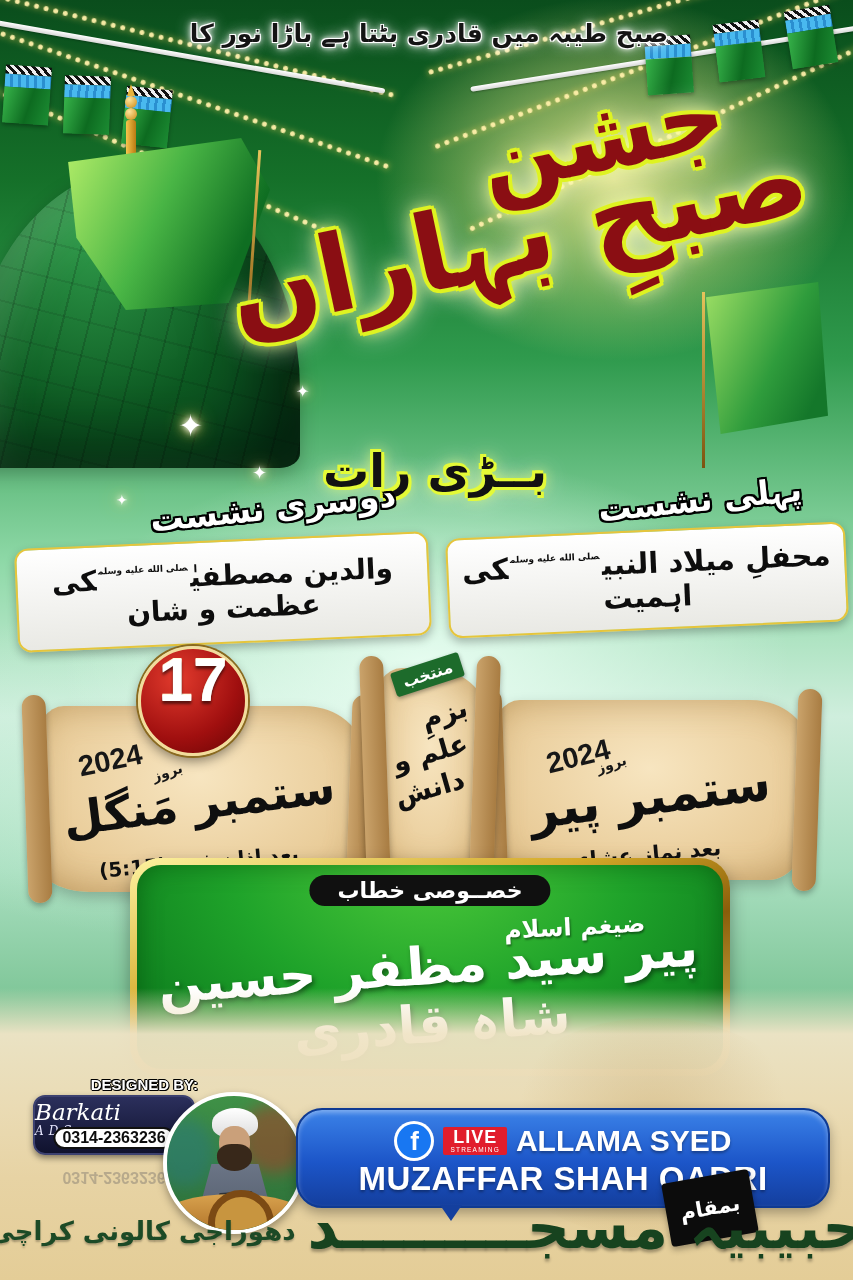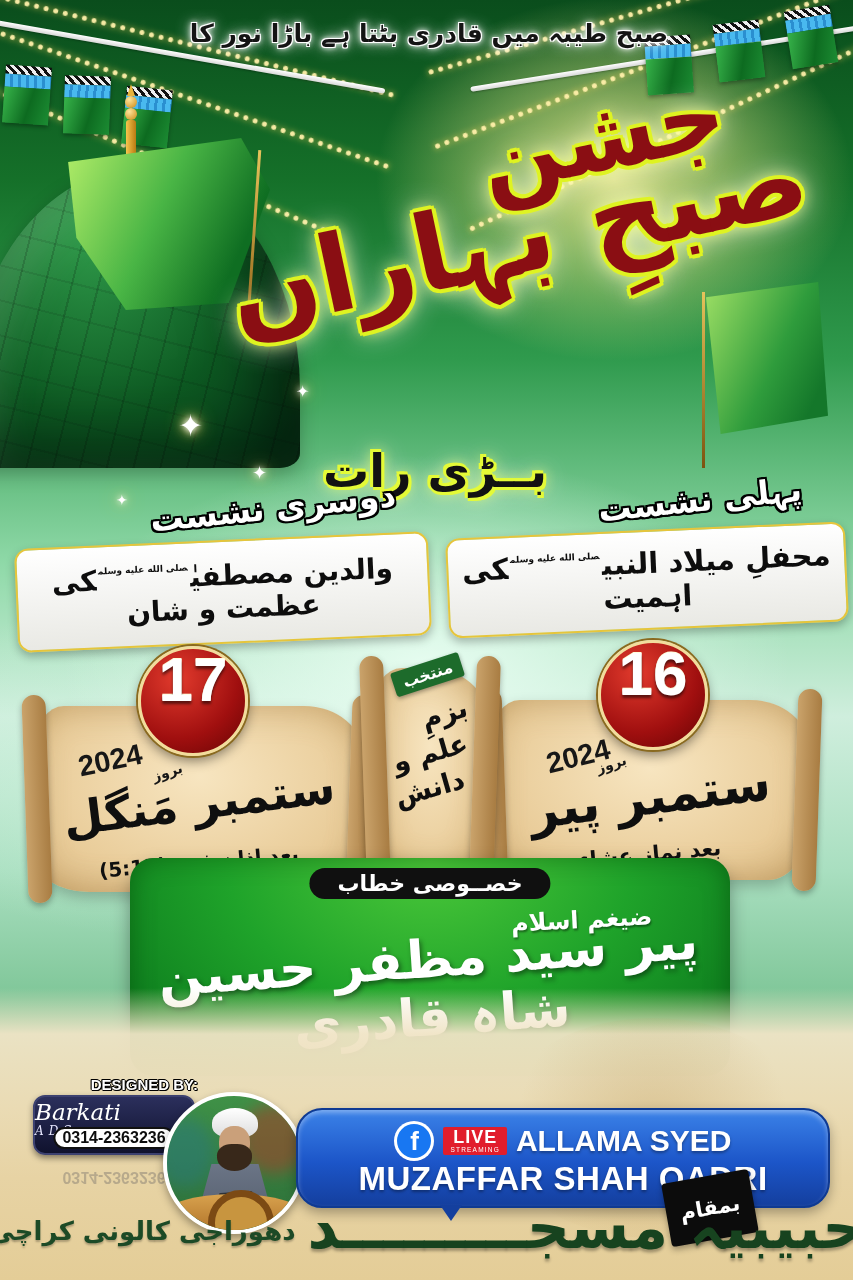--- a/index.html
+++ b/index.html
@@ -85,21 +85,21 @@
   .scroll-year{font-family:"Liberation Sans",sans-serif;font-weight:bold;font-size:29px;color:#171717;}
   .scroll-baroz{font-size:14px;font-weight:bold;color:#171717;}
   .scroll-month{width:100%;text-align:center;font-size:50px;font-weight:bold;color:#0f0f0f;line-height:1;}
   .scroll-time{width:100%;text-align:center;font-size:21px;font-weight:bold;color:#101010;}
 
   .cbadge{background:#1d6b2b;color:#fff;font-size:16px;font-weight:bold;padding:3px 10px;border-radius:3px;
     box-shadow:0 2px 4px rgba(0,0,0,.35);}
   .cline{font-size:27px;font-weight:bold;color:#0f0f0f;line-height:1.25;}
 
   
-  .gold-frame{left:130px;top:858px;width:600px;height:218px;border-radius:30px;box-sizing:border-box;
+  .gold-frame{left:130px;top:858px;width:600px;height:218px;border-radius:30px;padding:7px;box-sizing:border-box;
     background:linear-gradient(160deg,#fdf2a0,#d4a928 38%,#8a5d0a 62%,#e7c95a);box-shadow:0 8px 18px rgba(0,0,0,.35);}
   .green-panel{position:relative;width:100%;height:100%;border-radius:24px;
     background:radial-gradient(ellipse at 50% 0%,#4cc93a,#1fa32a 48%,#0c7a1d 90%);
     box-shadow:inset 0 0 26px rgba(0,60,0,.45);}
   .panel-pill{position:absolute;top:10px;left:50%;transform:translateX(-50%);background:#101010;color:#fff;
     font-size:22px;font-weight:bold;padding:3px 28px;border-radius:18px;white-space:nowrap;}
   .panel-hon{position:absolute;top:48px;right:78px;color:#fff;font-size:24px;font-weight:bold;transform:rotate(-3deg);
     text-shadow:1px 2px 2px rgba(0,0,0,.4);}
   .panel-name{position:absolute;top:72px;left:12px;right:12px;text-align:center;color:#fff;font-size:52px;font-weight:bold;
     line-height:1.12;transform:rotate(-4deg);text-shadow:2px 3px 5px rgba(0,0,0,.45);}
@@ -251,23 +251,20 @@
       <span>والدین مصطفیٰ</span><span class="salawat">صلى الله عليه وسلم</span><span>کی عظمت و شان</span>
     </div>
   </div>
 
   <div class="abs scroll" style="left:490px;top:700px;width:320px;height:180px;">
     <div class="abs scroll-year" style="left:56px;top:40px;transform:rotate(-14deg);">2024</div>
     <div class="abs scroll-baroz ur" style="left:106px;top:56px;transform:rotate(-18deg);">بروز</div>
     <div class="abs scroll-month ur" style="top:72px;transform:rotate(-7deg);">ستمبر پیر</div>
     <div class="abs scroll-time ur" style="top:142px;transform:rotate(-5deg);">بعد نماز عشاء</div>
   </div>
-  <div class="abs date-circle" style="left:598px;top:640px;">
-    <div class="date-num">16</div>
-  </div>
 
   <div class="abs scroll" style="left:34px;top:706px;width:330px;height:186px;">
     <div class="abs scroll-year" style="left:44px;top:38px;transform:rotate(-12deg);">2024</div>
     <div class="abs scroll-baroz ur" style="left:118px;top:58px;transform:rotate(-18deg);">بروز</div>
     <div class="abs scroll-month ur" style="top:74px;transform:rotate(-7deg);font-size:46px;">ستمبر مَنگل</div>
     <div class="abs scroll-time ur" style="top:144px;transform:rotate(-5deg);font-size:20px;">بعد اذانِ فجر (5:15)</div>
   </div>
   <div class="abs date-circle" style="left:138px;top:646px;">
     <div class="date-num">17</div>
   </div>

